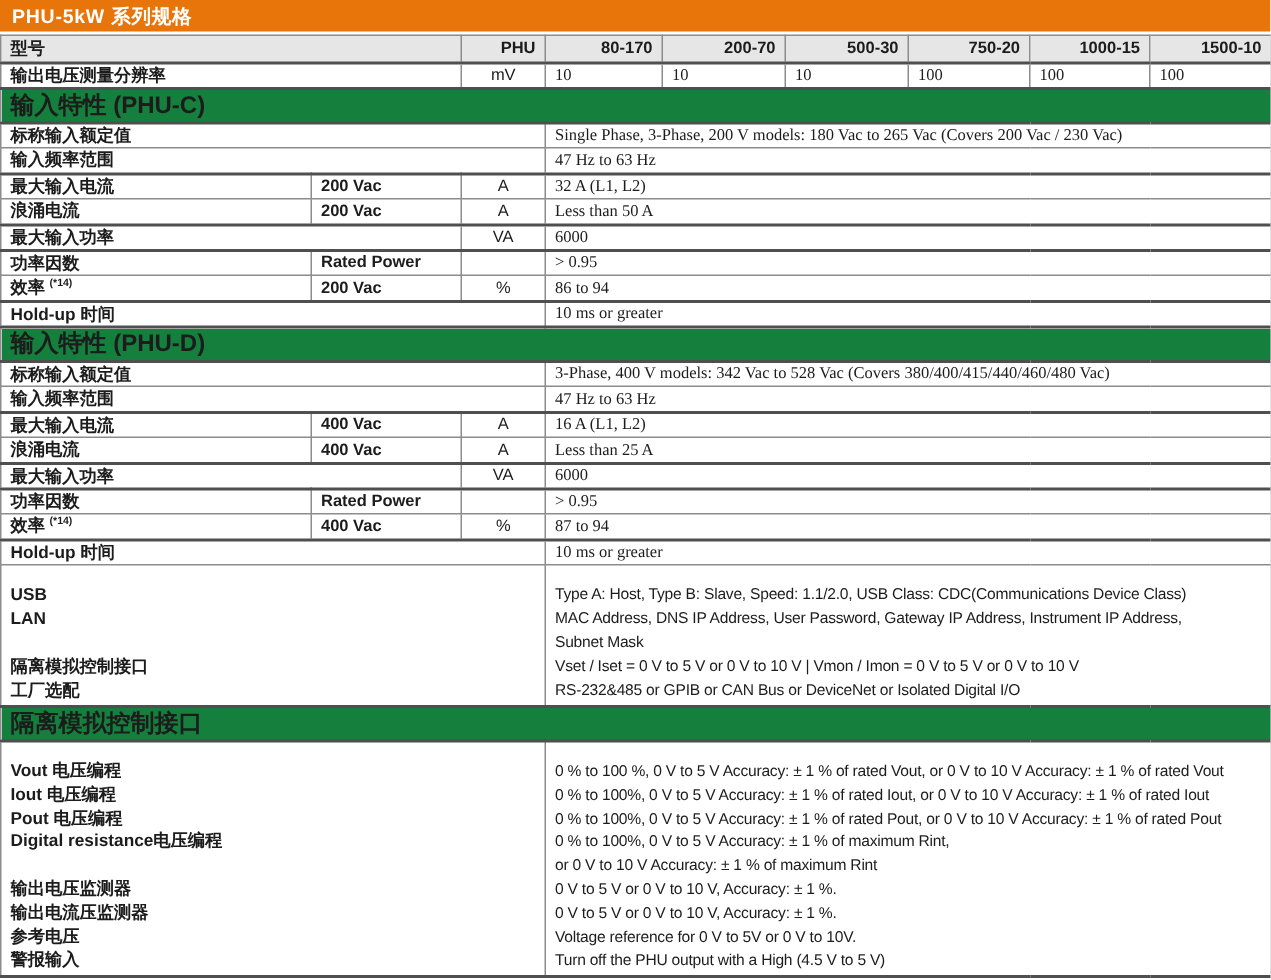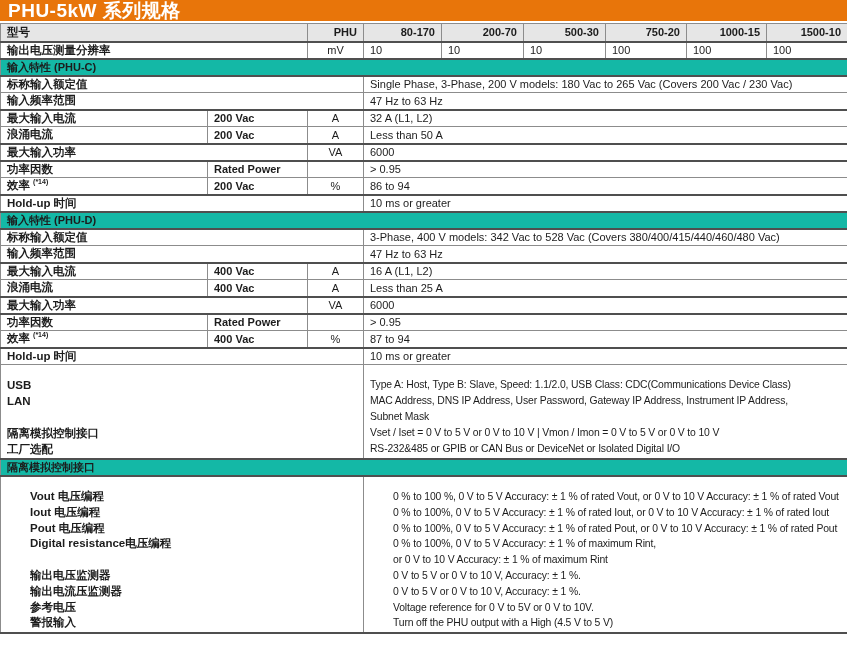--- a/index.html
+++ b/index.html
@@ -7,21 +7,21 @@
   body {
     width: 847px;
     font-family: "Liberation Sans", sans-serif;
     color: #1c1c1c;
   }
   .titlebar {
     width: 847px; height: 21px;
     background: #e8750a;
     color: #ffffff;
     font-weight: bold;
-    font-size: 19px;
+    font-size: 13px;
     line-height: 21px;
     padding-left: 8px;
     letter-spacing: 0.5px;
   }
   table.spec {
     margin-top: 2px;
     width: 847px;
     border-collapse: collapse;
     table-layout: fixed;
   }
@@ -30,35 +30,35 @@
     height: 17px;
     font-size: 11px;
     padding: 0 6px;
     vertical-align: middle;
     white-space: nowrap;
     overflow: hidden;
   }
   .lbl { font-weight: bold; font-size: 11.5px; }
   .cond { font-weight: bold; }
   .unit { text-align: center; padding: 0 2px; }
-  .val { padding-left: 6px; }
+  .val { padding-left: 6px; font-family: Liberation Serif, serif; }
   tr.modelrow td { background: #e6e6e6; height: 18px; font-weight: bold; }
   tr.modelrow td.mhead { text-align: right; }
   tr.sec td {
-    background: #14b8a6;
+    background: #15803d;
     border-top: 2px solid #4f4f4f;
     border-bottom: 2px solid #4f4f4f;
     font-weight: bold;
-    font-size: 11px;
+    font-size: 16px;
   }
   tr.gend td { border-bottom: 2px solid #4f4f4f; }
   tr.last td { border-bottom: 2px solid #4f4f4f; }
   tr.block td { vertical-align: top; padding-top: 12px; padding-bottom: 1px; }
   .line  { height: 16px;   line-height: 16px;   white-space: nowrap; overflow: hidden; }
-  .line9 { height: 15.8px; line-height: 15.8px; white-space: nowrap; overflow: hidden; margin-left: 23px; }
+  .line9 { height: 15.8px; line-height: 15.8px; white-space: nowrap; overflow: hidden; }
   .small { font-size: 10.4px; letter-spacing: -0.15px; }
   .sup { font-size: 7px; vertical-align: super; font-weight: bold; }
 </style>
 </head>
 <body>
 
 <div class="titlebar">PHU-5kW 系列规格</div>
 
 <table class="spec">
   <colgroup>

